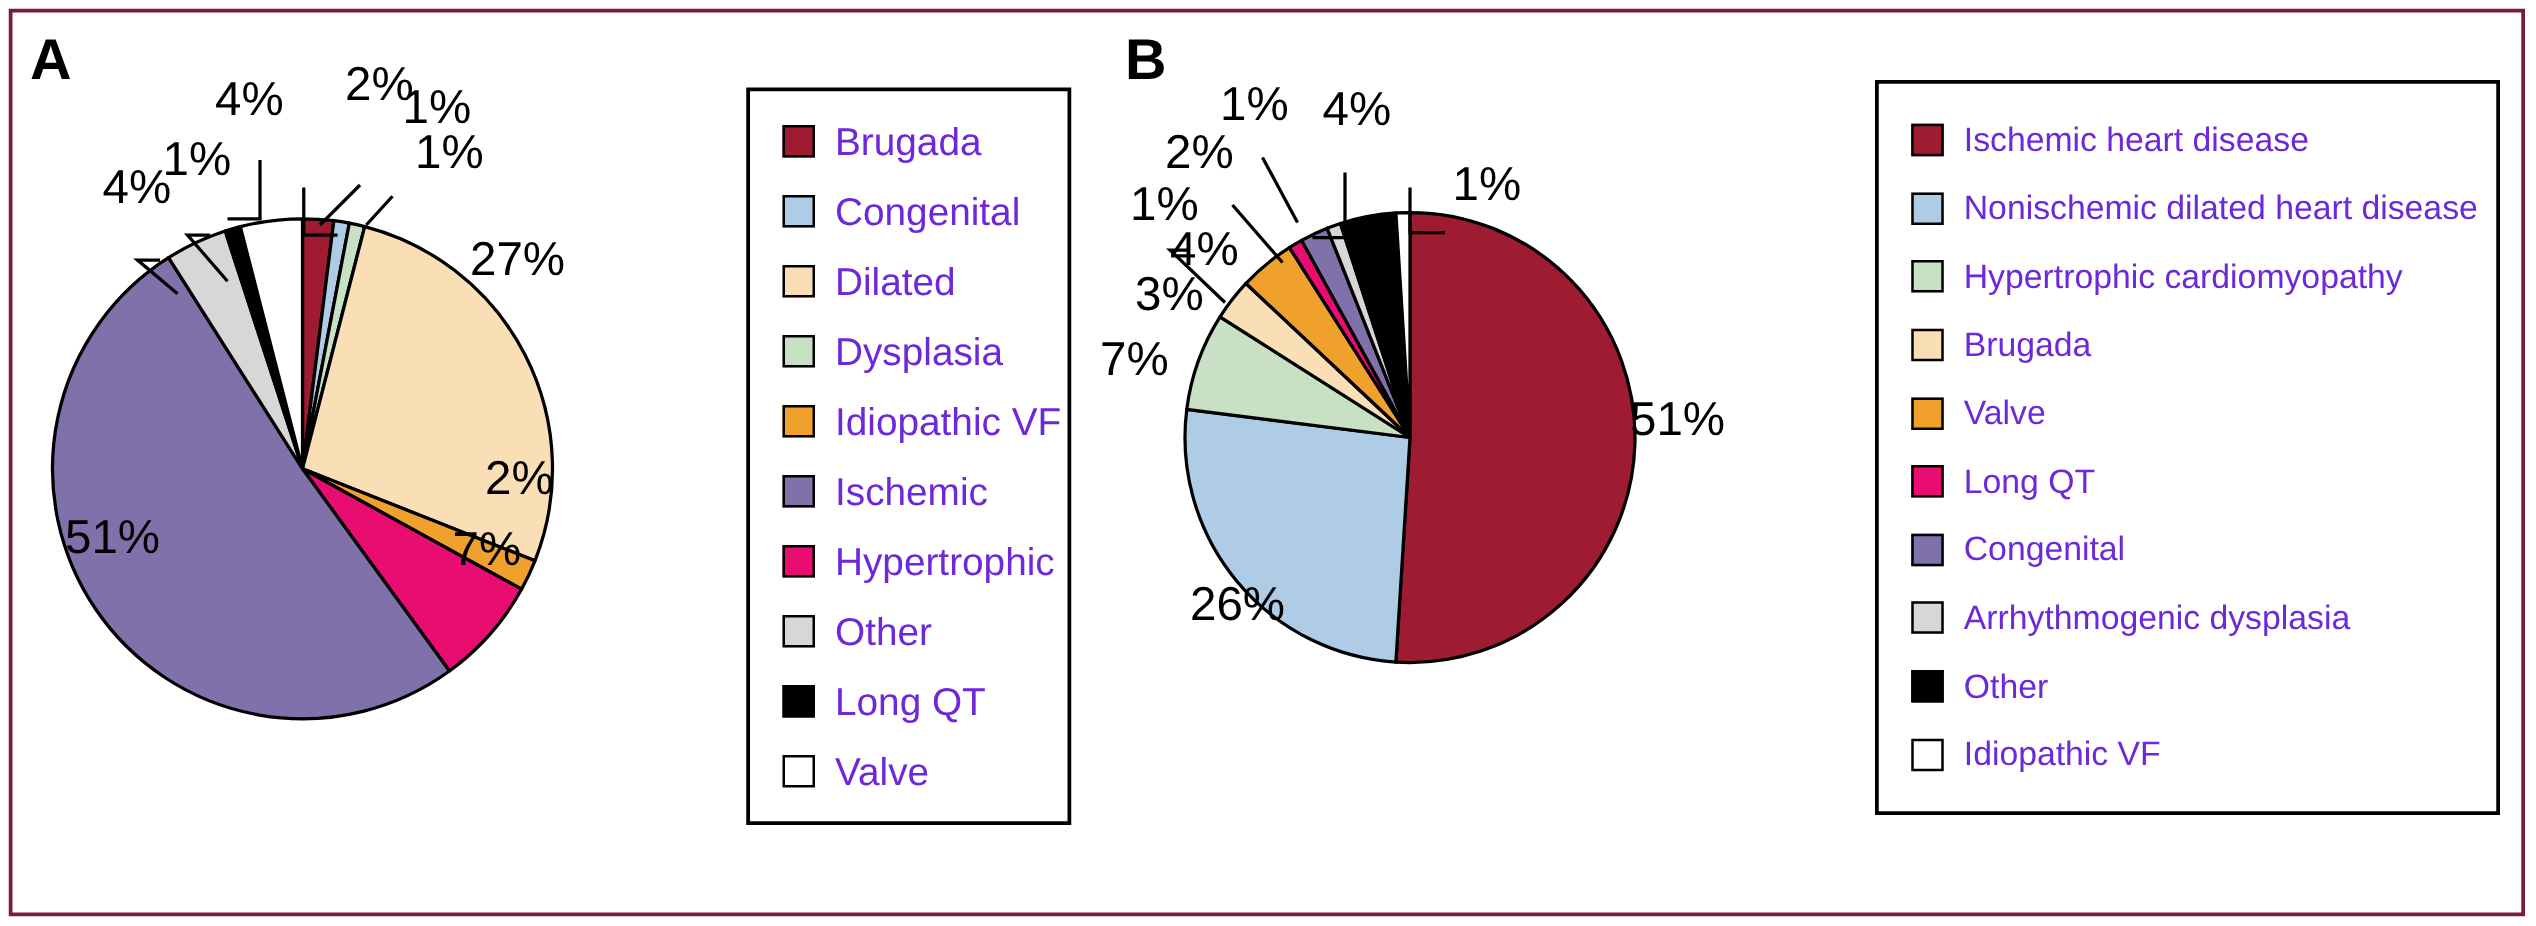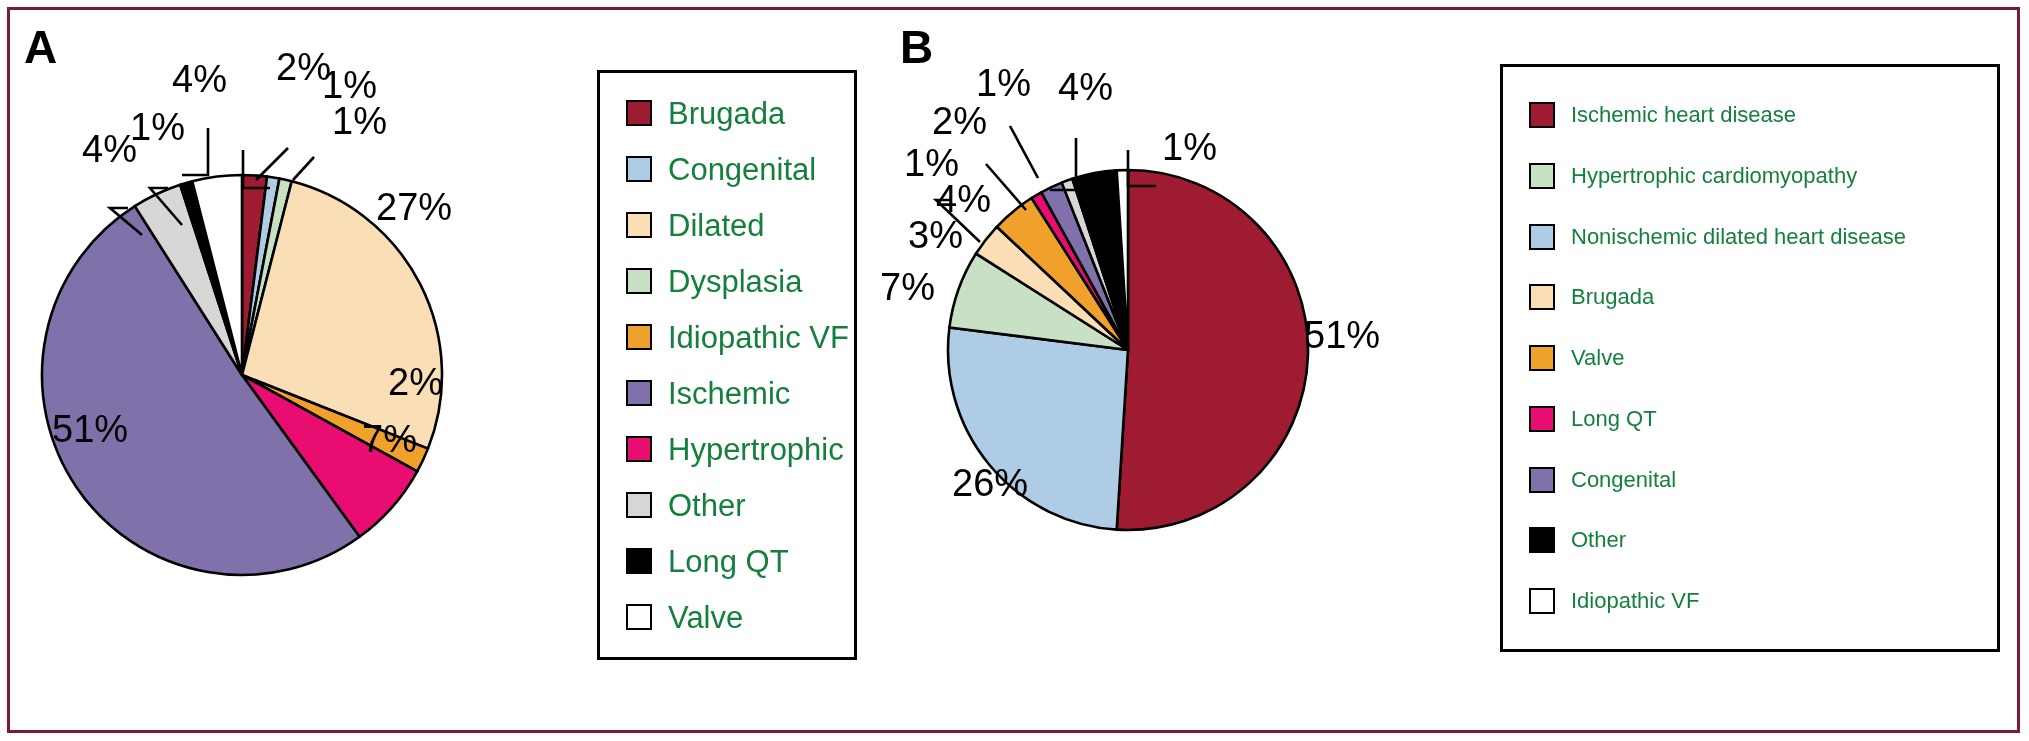--- a/index.html
+++ b/index.html
@@ -65,25 +65,25 @@
     height:44px;
   }
   .swatch{
     width:26px;height:26px;
     border:2.6px solid #000000;
     box-sizing:border-box;
     flex:0 0 auto;
   }
   .legend-label{
     font-size:31px;
-    color:#15803d;
+    color:#6d28d9;
     white-space:nowrap;
     line-height:1;
   }
-  #legendB .legend-label{font-size:22px;}
+  #legendB .legend-label{font-size:27px;}
   #legendB .legend-row{height:60px;}
 </style>
 </head>
 <body>
 
 <div id="figure">
 
   <div class="fig-border"></div>
 
   <div class="panel-letter" id="panelA-letter">A</div>
@@ -205,44 +205,48 @@
       </g>
     </svg>
   </div>
 
   <div class="legend-box" id="legendB">
       <div class="legend-row">
         <span class="swatch" style="background: rgb(158, 27, 50);"></span>
         <span class="legend-label">Ischemic heart disease</span>
       </div>
       <div class="legend-row">
+        <span class="swatch" style="background: rgb(174, 204, 230);"></span>
+        <span class="legend-label">Nonischemic dilated heart disease</span>
+      </div>
+      <div class="legend-row">
         <span class="swatch" style="background: rgb(200, 224, 196);"></span>
         <span class="legend-label">Hypertrophic cardiomyopathy</span>
       </div>
       <div class="legend-row">
-        <span class="swatch" style="background: rgb(174, 204, 230);"></span>
-        <span class="legend-label">Nonischemic dilated heart disease</span>
-      </div>
-      <div class="legend-row">
         <span class="swatch" style="background: rgb(250, 223, 182);"></span>
         <span class="legend-label">Brugada</span>
       </div>
       <div class="legend-row">
         <span class="swatch" style="background: rgb(240, 161, 44);"></span>
         <span class="legend-label">Valve</span>
       </div>
       <div class="legend-row">
         <span class="swatch" style="background: rgb(234, 13, 113);"></span>
         <span class="legend-label">Long QT</span>
       </div>
       <div class="legend-row">
         <span class="swatch" style="background: rgb(128, 113, 171);"></span>
         <span class="legend-label">Congenital</span>
       </div>
       <div class="legend-row">
+        <span class="swatch" style="background: rgb(215, 215, 215);"></span>
+        <span class="legend-label">Arrhythmogenic dysplasia</span>
+      </div>
+      <div class="legend-row">
         <span class="swatch" style="background: rgb(0, 0, 0);"></span>
         <span class="legend-label">Other</span>
       </div>
       <div class="legend-row">
         <span class="swatch" style="background: rgb(255, 255, 255);"></span>
         <span class="legend-label">Idiopathic VF</span>
       </div>
     </div>
 
 </div>

